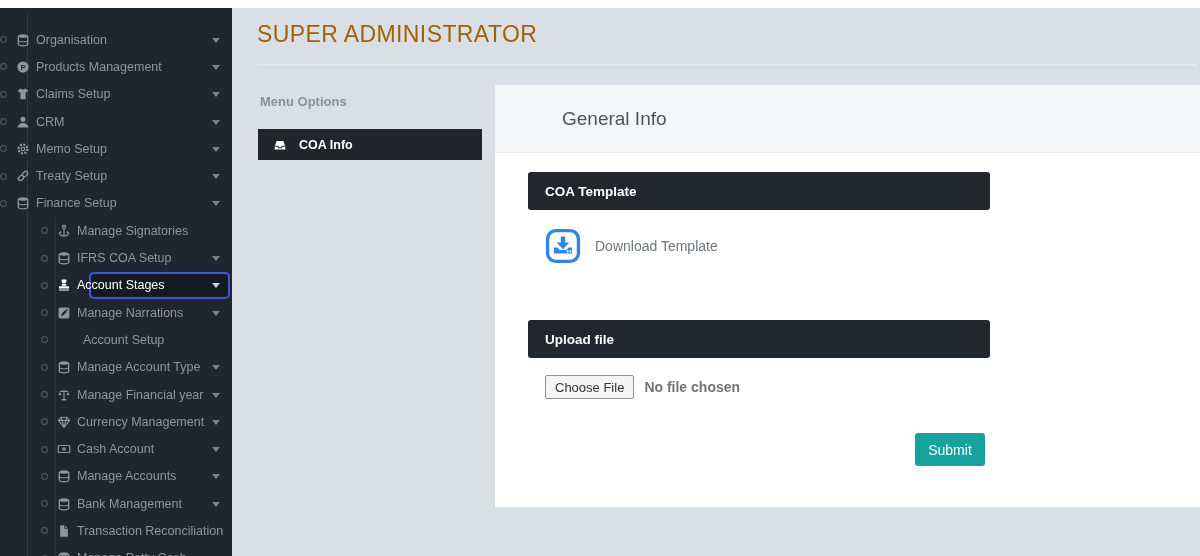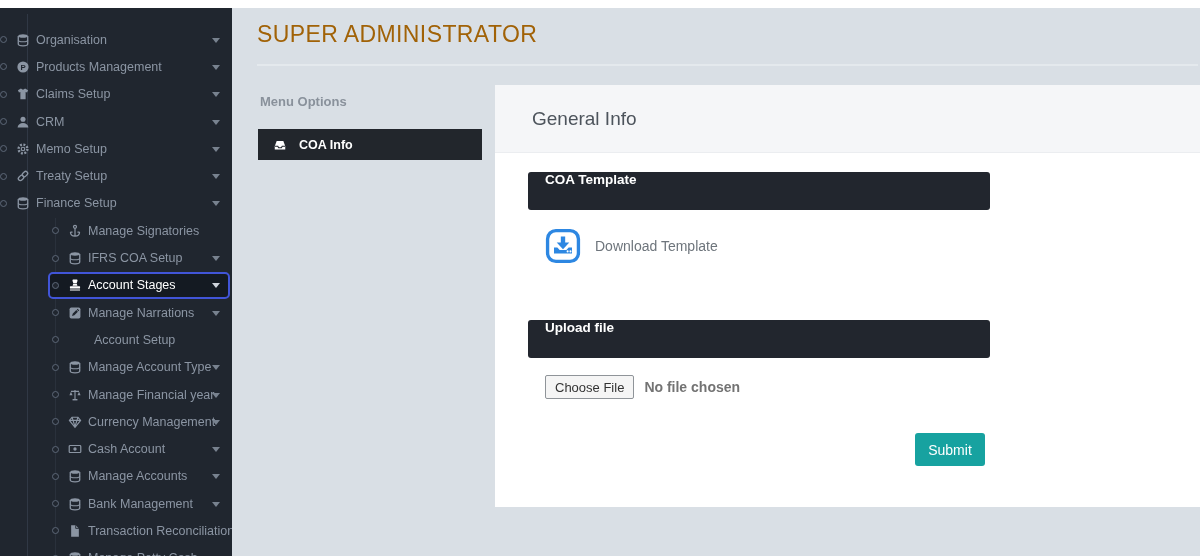--- a/index.html
+++ b/index.html
@@ -12,21 +12,21 @@
   
   .top-strip{position:absolute;left:0;top:0;width:1200px;height:8px;background:#ffffff;}
 
   
   .sidebar{position:absolute;left:0;top:8px;width:232px;height:548px;background:#20262f;overflow:hidden;}
   .tree-line{position:absolute;left:27px;top:6px;bottom:0;width:1px;background:#303845;}
   .tree-line2{position:absolute;left:55px;top:210px;bottom:0;width:1px;background:#2a313c;}
   .nav{position:absolute;left:0;top:18px;right:0;}
   .nav-item{position:relative;height:27.3px;display:flex;align-items:center;color:#8b95a3;font-size:12.5px;cursor:pointer;white-space:nowrap;}
   .nav-item.l0{}
-  .nav-item.l1{padding-left:52px;}
+  .nav-item.l1{margin-left:41px;}
   .bullet{width:7px;height:7px;border:1.4px solid #5d6878;border-radius:50%;box-sizing:border-box;flex:none;position:relative;z-index:1;background:#20262f;}
   .nav-icon{width:14px;height:14px;margin-left:9px;flex:none;position:relative;z-index:1;display:flex;align-items:center;justify-content:center;}
   .nav-icon svg{width:14px;height:14px;display:block;}
   .nav-label{margin-left:6px;position:relative;z-index:1;}
   .nav-label.no-icon{margin-left:35px;}
   .caret{position:absolute;right:12px;top:50%;margin-top:-2px;width:0;height:0;border-left:4px solid transparent;border-right:4px solid transparent;border-top:5px solid #78828f;z-index:1;}
   .nav-item.active{color:#ffffff;}
   .nav-item.active .caret{border-top-color:#cfd4dc;}
   .active-outline{position:absolute;left:48px;right:2px;top:0;bottom:0;border:2px solid #4155d8;border-radius:5px;background:#141a22;box-sizing:border-box;z-index:0;}
 
@@ -37,24 +37,24 @@
 
   .menu-heading{position:absolute;left:28px;top:86px;font-size:13px;font-weight:bold;color:#89919b;}
   .coa-btn{position:absolute;left:26px;top:121px;width:224px;height:31px;background:#22262c;border-radius:0;
     display:flex;align-items:center;padding-left:15px;box-sizing:border-box;cursor:pointer;}
   .coa-btn .btn-icon{width:14px;height:14px;color:#ffffff;display:flex;}
   .coa-btn .btn-icon svg{width:14px;height:14px;}
   .coa-btn .btn-label{color:#ffffff;font-size:12.5px;font-weight:bold;margin-left:12px;}
 
   
   .card{position:absolute;left:263px;top:77px;width:705px;height:422px;background:#ffffff;}
-  .card-header{height:68px;background:#f5f6f8;border-bottom:1px solid #ebedf0;display:flex;align-items:center;padding-left:37px;box-sizing:border-box;font-size:19px;color:#4d545c;}
+  .card-header{height:68px;background:#f5f6f8;border-bottom:1px solid #ebedf0;display:flex;align-items:center;padding-left:67px;box-sizing:border-box;font-size:19px;color:#4d545c;}
   .card-body{position:relative;height:353px;background:#ffffff;}
   .section-bar{position:absolute;left:33px;width:462px;height:38px;background:#22262e;border-radius:3px;color:#ffffff;
-    font-size:13.5px;font-weight:bold;display:flex;padding-left:17px;box-sizing:border-box;}
+    font-size:13.5px;font-weight:bold;display:flex;align-items:center;padding-left:17px;box-sizing:border-box;}
   .bar-template{top:19px;}
   .bar-upload{top:167px;}
   .download-row{position:absolute;left:50px;top:75px;display:flex;align-items:center;cursor:pointer;}
   .download-row svg{width:36px;height:36px;display:block;}
   .download-label{margin-left:14px;font-size:14px;font-weight:normal;color:#6e757c;}
   .file-row{position:absolute;left:50px;top:222px;display:flex;align-items:center;}
   .file-btn{height:24px;background:#f5f5f5;border:1px solid #8f9499;border-radius:2px;font-size:13px;color:#333;
     font-family:"Liberation Sans","DejaVu Sans",sans-serif;padding:0 9px;cursor:pointer;}
   .file-status{margin-left:10px;font-size:14px;font-weight:bold;color:#737373;}
   .submit-btn{position:absolute;left:420px;top:280px;width:70px;height:33px;background:#17a2a0;border:none;border-radius:3px;

